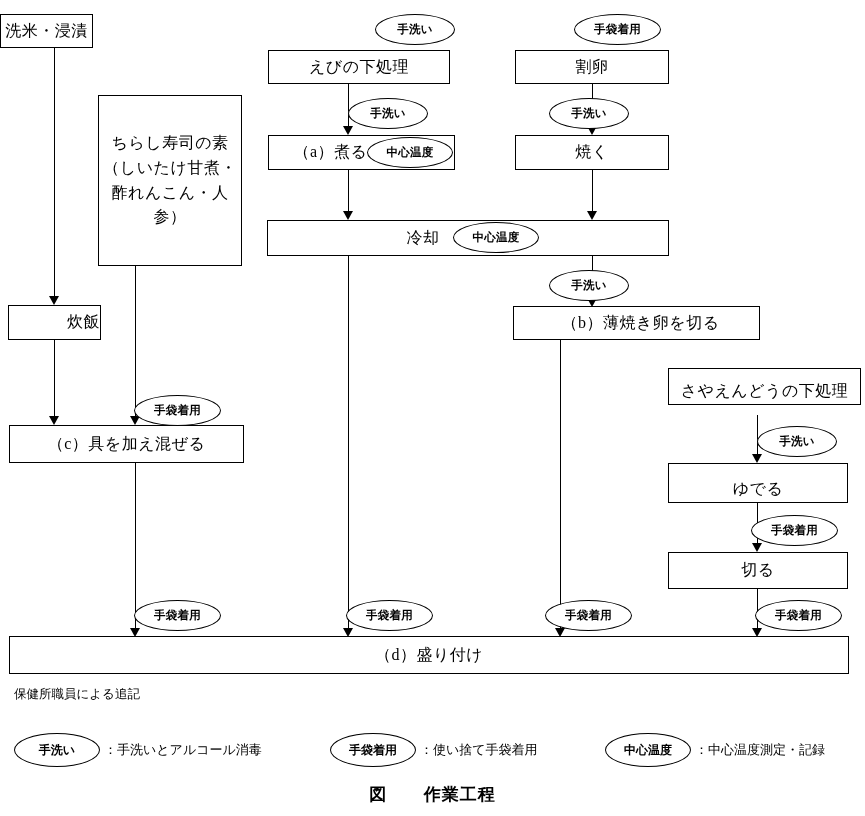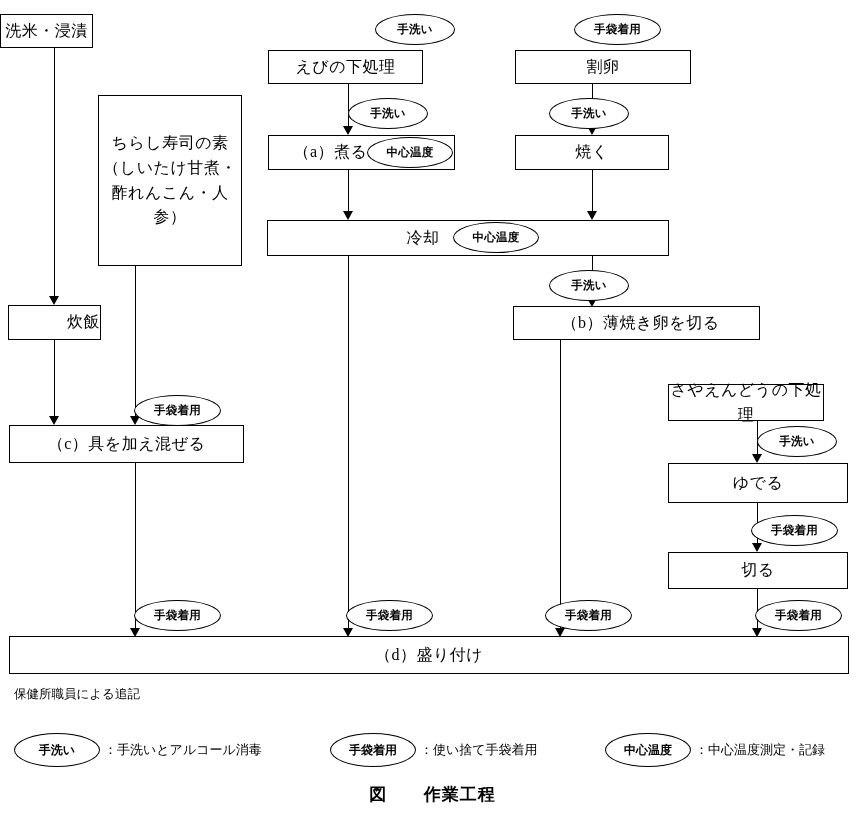--- a/index.html
+++ b/index.html
@@ -169,49 +169,49 @@
   <div class="box multiline" style="left:98px; top:95px; width:144px; height:171px;">
     <span class="ln">ちらし寿司の素</span>
     <span class="ln">（しいたけ甘煮・</span>
     <span class="ln">酢れんこん・人参）</span>
   </div>
 
   <div class="box" style="left:8px; top:305px; width:93px; height:35px;justify-content:flex-end;">
     <span>炊飯</span>
   </div>
 
-  <div class="box" style="left:268px; top:50px; width:155px; height:34px;">
+  <div class="box" style="left:268px; top:50px; width:182px; height:34px;">
     <span>えびの下処理</span>
   </div>
 
   <div class="box" style="left:268px; top:135px; width:187px; height:35px;">
     <span style="margin-right:62px;">（a）煮る</span>
   </div>
 
-  <div class="box" style="left:515px; top:50px; width:176px; height:34px;">
+  <div class="box" style="left:515px; top:50px; width:154px; height:34px;">
     <span>割卵</span>
   </div>
 
   <div class="box" style="left:515px; top:135px; width:154px; height:35px;">
     <span>焼く</span>
   </div>
 
   <div class="box" style="left:267px; top:220px; width:402px; height:36px;">
     <span style="margin-right:90px;">冷却</span>
   </div>
 
   <div class="box" style="left:513px; top:306px; width:247px; height:34px;padding-left:8px;">
     <span>（b）薄焼き卵を切る</span>
   </div>
 
-  <div class="box" style="left:668px; top:384px; width:156px; height:37px;">
+  <div class="box" style="left:668px; top:368px; width:193px; height:37px;align-items:flex-end;">
     <span>さやえんどうの下処理</span>
   </div>
 
-  <div class="box" style="left:668px; top:463px; width:180px; height:40px;">
+  <div class="box" style="left:668px; top:463px; width:180px; height:40px;align-items:flex-end;">
     <span>ゆでる</span>
   </div>
 
   <div class="box" style="left:668px; top:552px; width:180px; height:37px;">
     <span>切る</span>
   </div>
 
   <div class="box" style="left:9px; top:425px; width:235px; height:38px;">
     <span>（c）具を加え混ぜる</span>
   </div>

